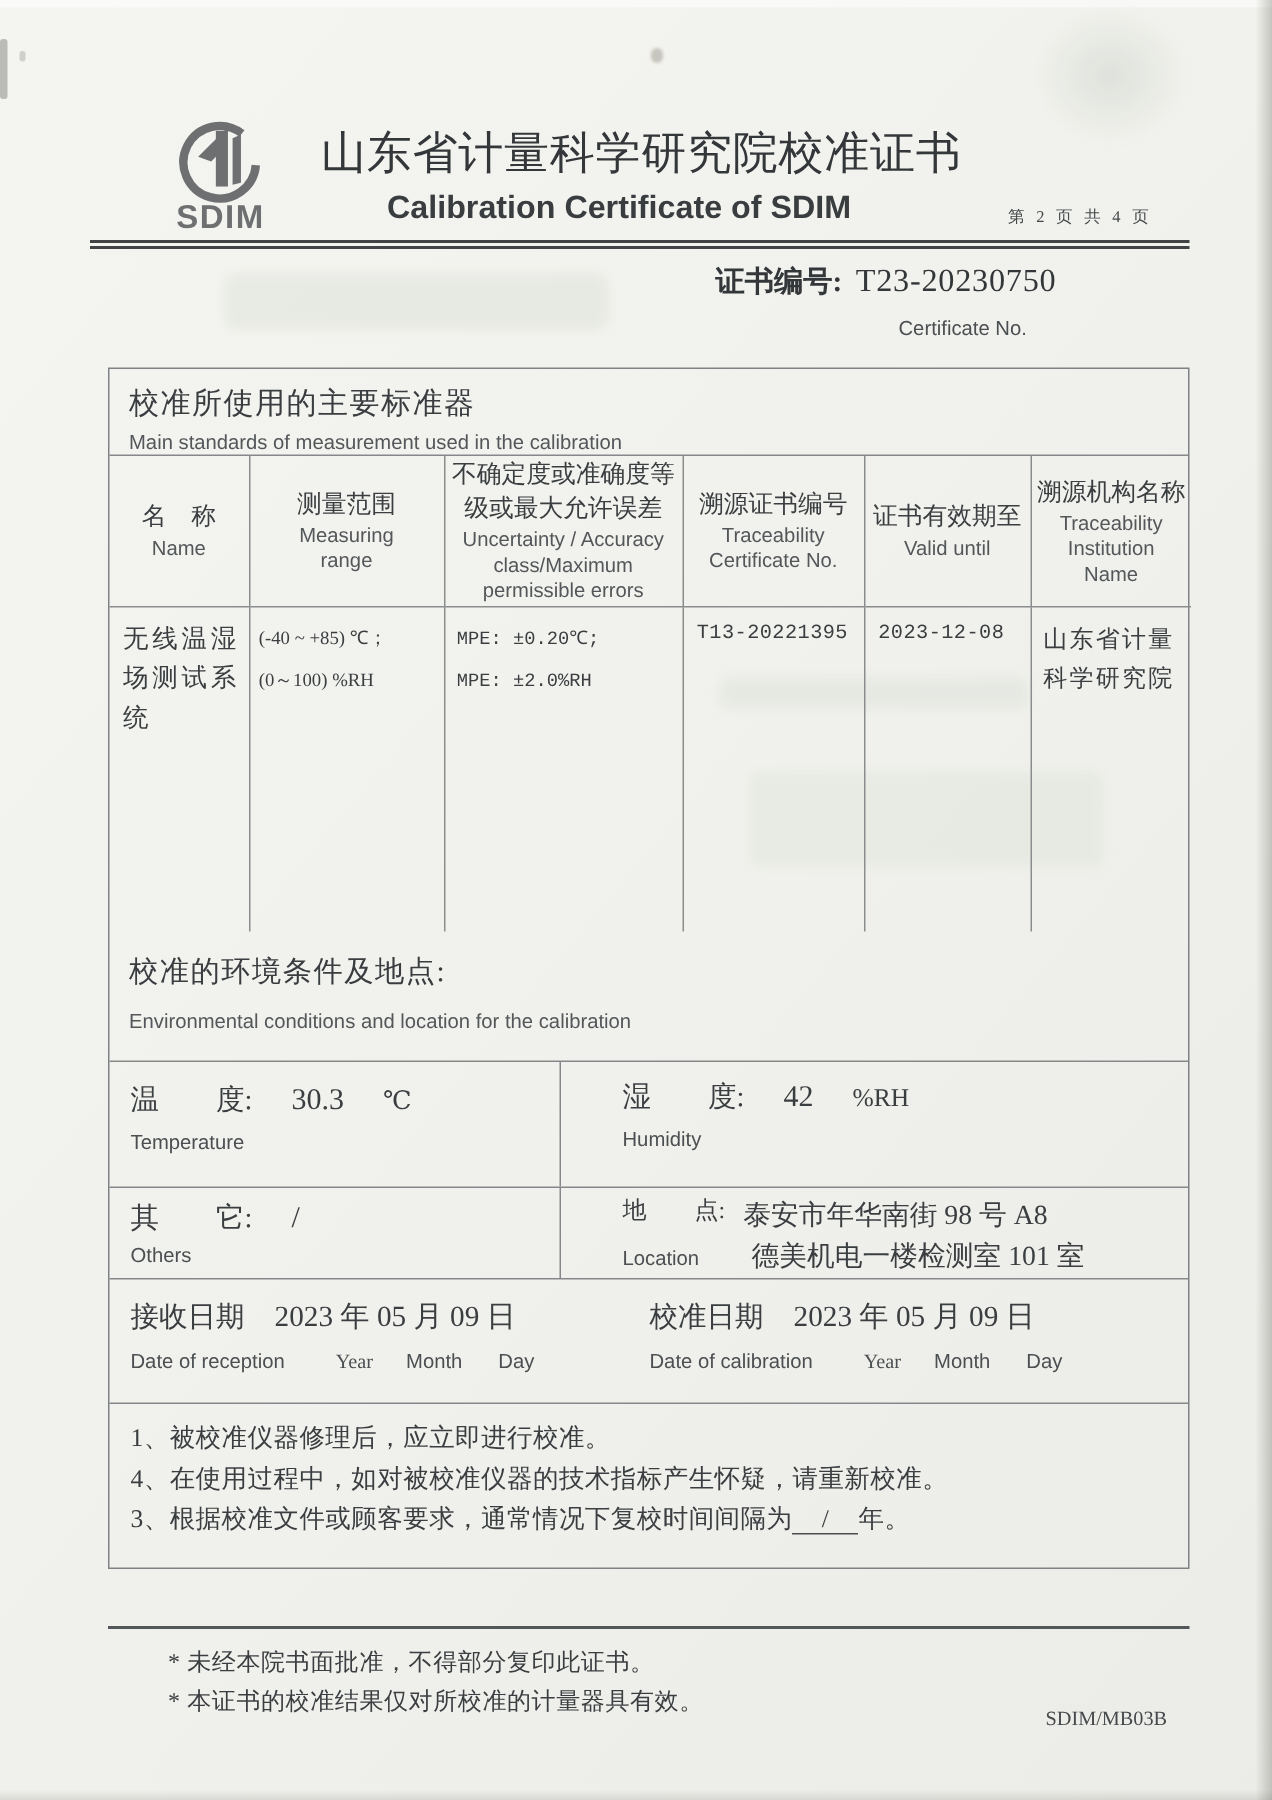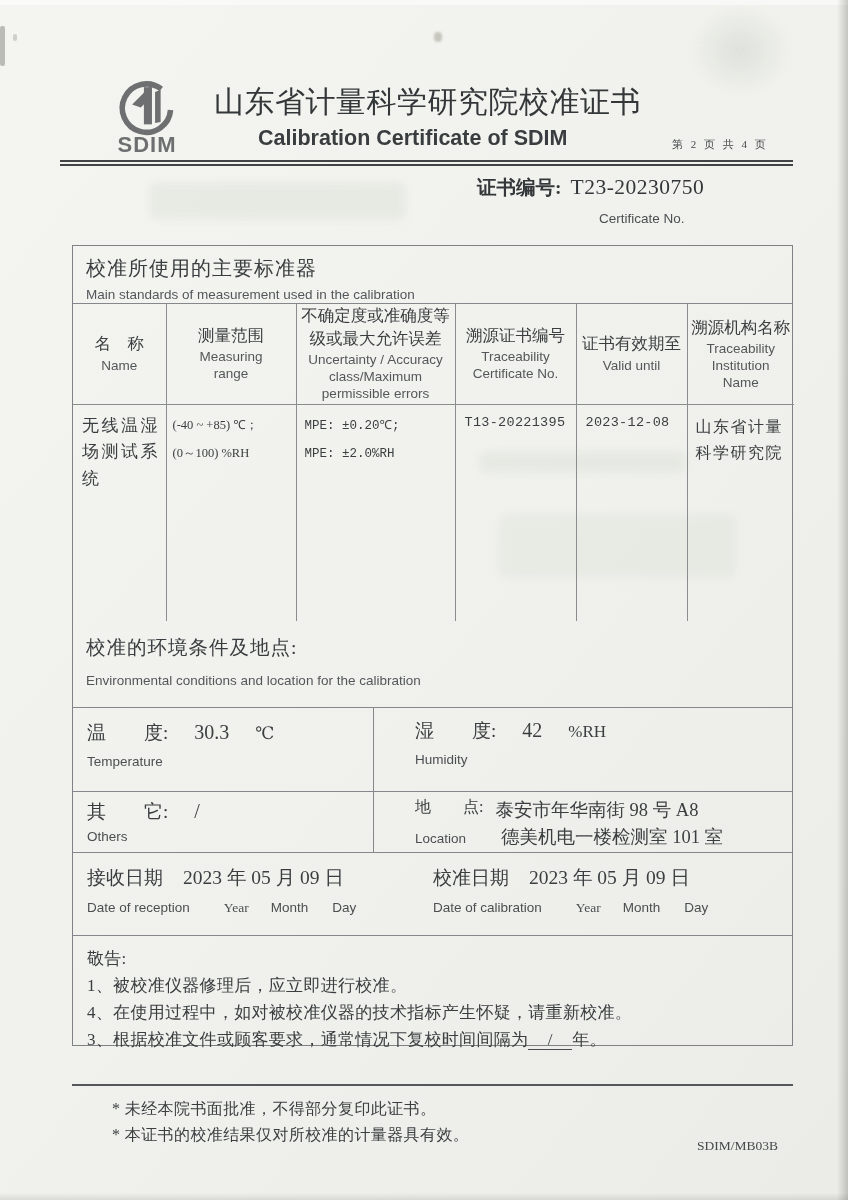--- a/index.html
+++ b/index.html
@@ -270,21 +270,20 @@
           <span class="k">校准日期</span>
           <span class="v">2023 年 05 月 09 日</span>
         </div>
         <div class="date-line2">
           <span>Date of calibration</span><span class="ymd0">Year</span><span class="ymd1">Month</span><span class="ymd2">Day</span>
         </div>
       </div>
     </div>
 
     <div class="notes">
-      <div>敬告:</div>
       <div>1、被校准仪器修理后，应立即进行校准。</div>
       <div>4、在使用过程中，如对被校准仪器的技术指标产生怀疑，请重新校准。</div>
       <div><span>3、根据校准文件或顾客要求，通常情况下复校时间间隔为</span><span class="blank">　/　</span><span>年。</span></div>
     </div>
 
   </div>
 
   <div class="bottom-rule"></div>
   <div class="footnotes">
     <div>* 未经本院书面批准，不得部分复印此证书。</div>

